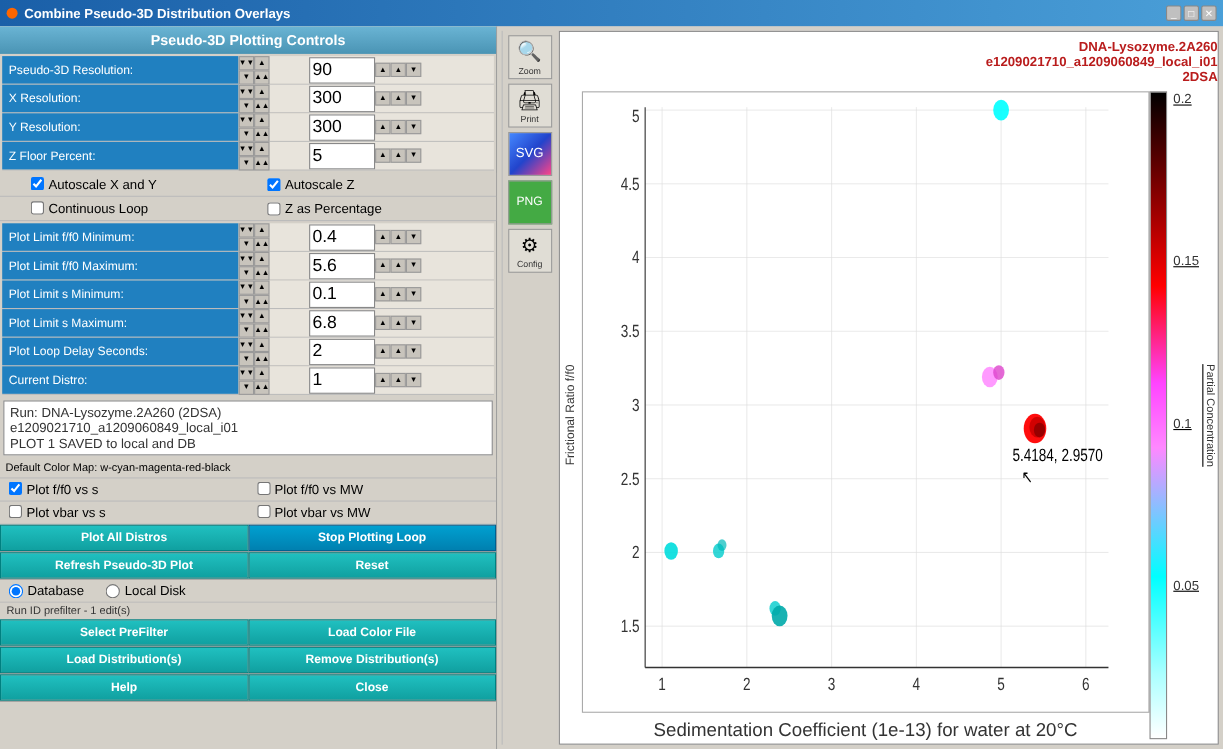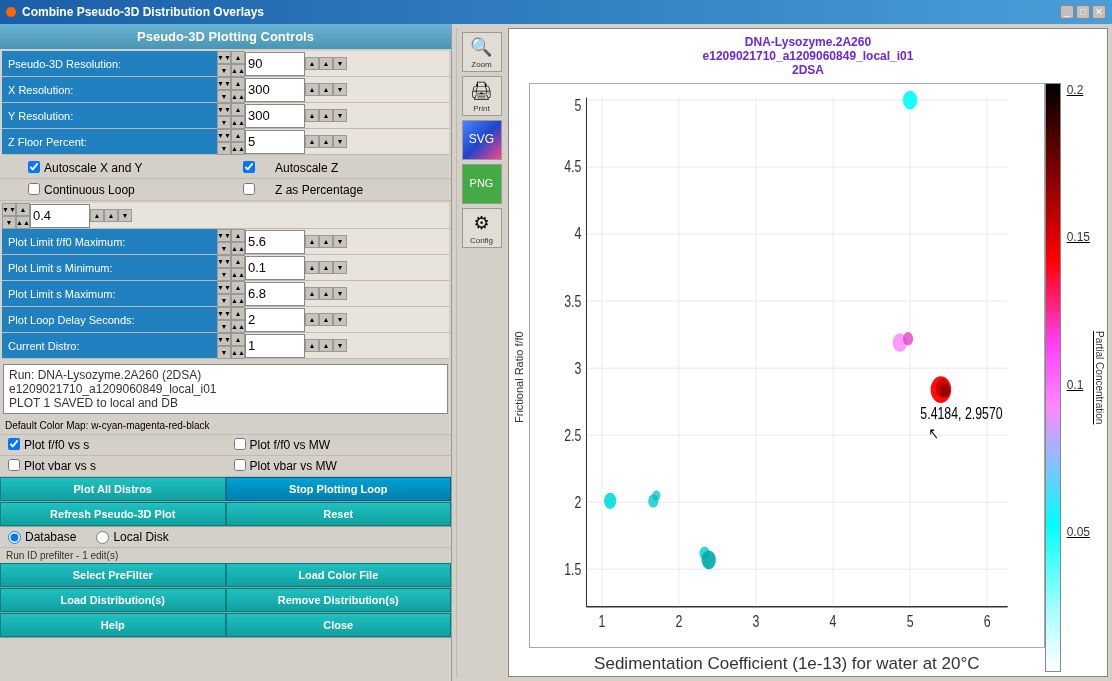--- a/index.html
+++ b/index.html
@@ -62,46 +62,48 @@
       background: #e8e4dc;
     }
 
     .spin-group { display: flex; flex-direction: column; }
 
     .ctrl-input {
       width: 60px;
       border: 1px solid #888;
       background: white;
       padding: 1px 2px;
-      font-size: 13px;
+      font-size: 16px;
       height: 24px;
       text-align: left;
+      margin-left: 36px;
     }
 
     .checkbox-row {
       display: flex;
       align-items: center;
       height: 22px;
       border-bottom: 1px solid #bbb;
       background: #d4d0c8;
     }
 
     .checkbox-cell {
       display: flex;
       width: 215px;
       padding: 2px 6px;
       gap: 4px;
       margin-left: 22px;
     }
 
     .checkbox-cell2 {
       display: flex;
+      align-items: center;
       flex: 1;
       padding: 2px 6px;
-      gap: 20px;
+      gap: 4px;
     }
 
     .cb { width: 12px; height: 12px; cursor: pointer; }
 
     .status-box {
       background: white;
       border: 1px solid #888;
       margin: 3px;
       padding: 3px 5px;
       font-size: 10px;
@@ -185,25 +187,25 @@
     .plot-area {
       flex: 1;
       background: white;
       border: 1px solid #888;
       position: relative;
       display: flex;
       flex-direction: column;
     }
 
     .plot-title {
-      text-align: center;
+      text-align: right;
       font-size: 13px;
       font-weight: bold;
       padding: 6px 0 2px 0;
-      color: #6d28d9;
+      color: #b91c1c;
     }
 
     .plot-subtitle { font-size: 12px; }
 
     .plot-inner {
       flex: 1;
       position: relative;
       display: flex;
       align-items: stretch;
     }
@@ -397,20 +399,21 @@
         <span>Continuous Loop</span>
       </div>
       <div class="checkbox-cell2">
         <input type="checkbox" class="cb" style="">
         <span>Z as Percentage</span>
       </div>
     </div>
 
     <div class="controls-grid">
       <div class="ctrl-row">
+        <div class="ctrl-label">Plot Limit f/f0 Minimum:</div>
         <div class="ctrl-right">
           <div class="spin-double">
             <div class="spin-group">
                 <div class="arr-btn">▼▼</div>
                 <div class="arr-btn">▼</div>
               </div>
             <div class="spin-group">
                 <div class="arr-btn">▲</div>
                 <div class="arr-btn">▲▲</div>
               </div>

